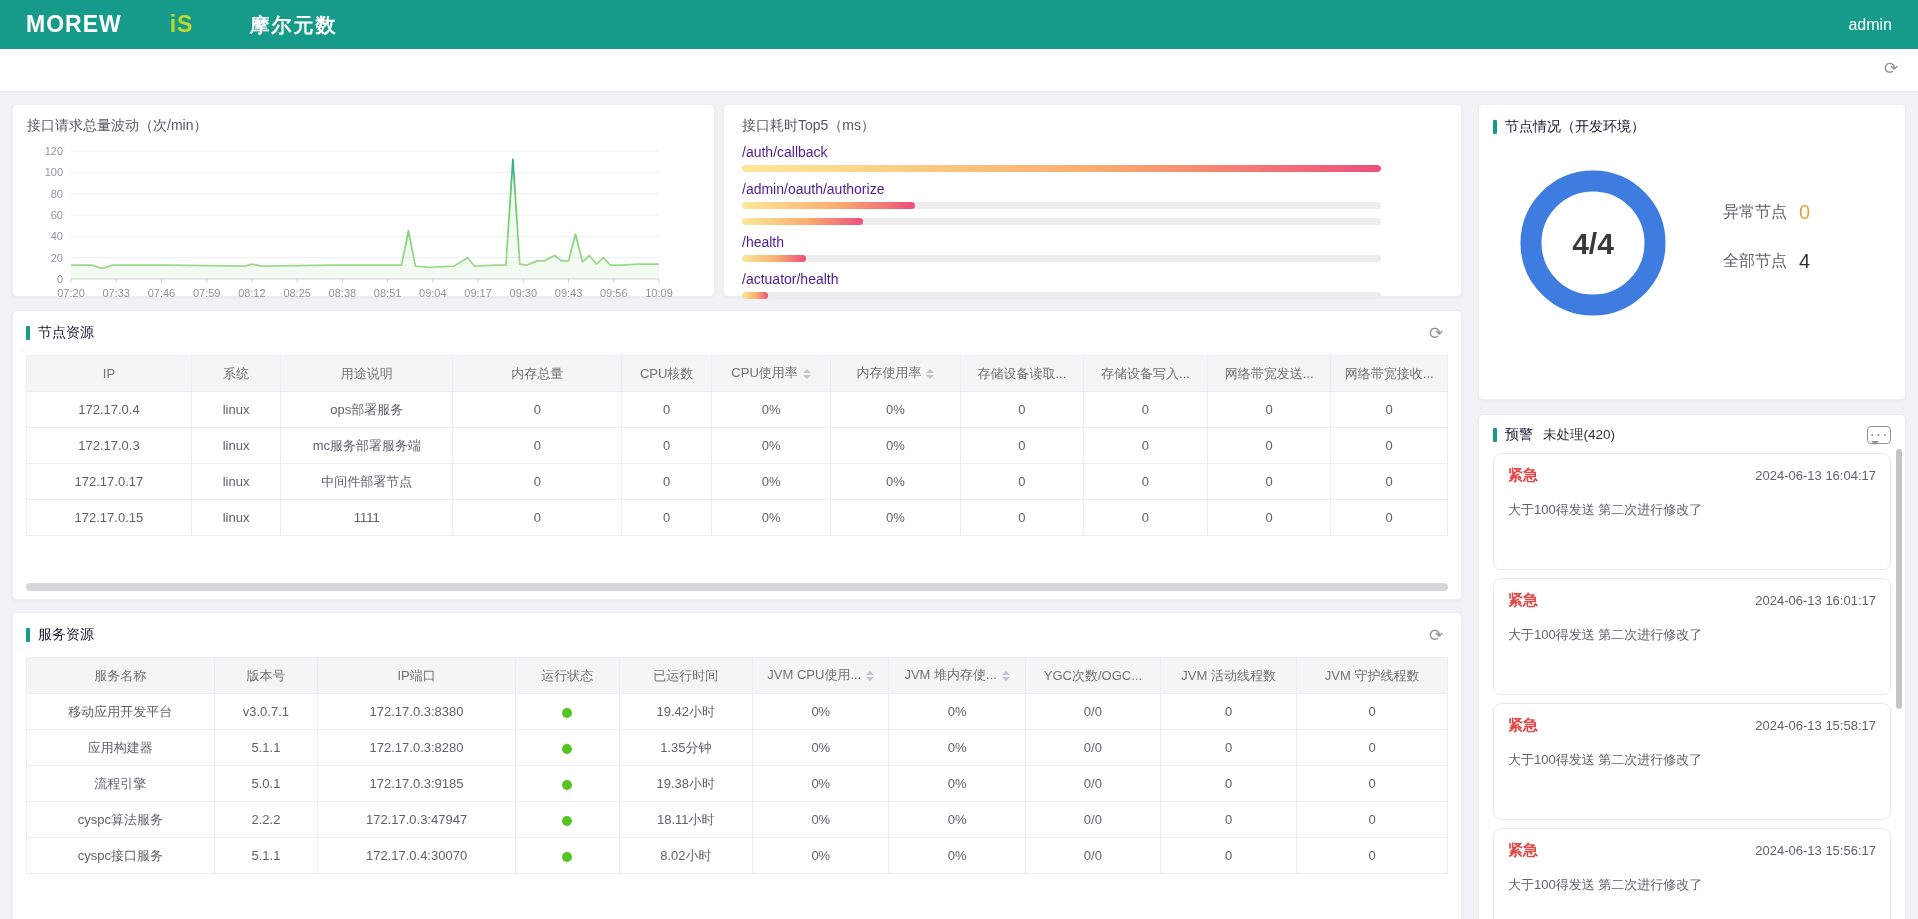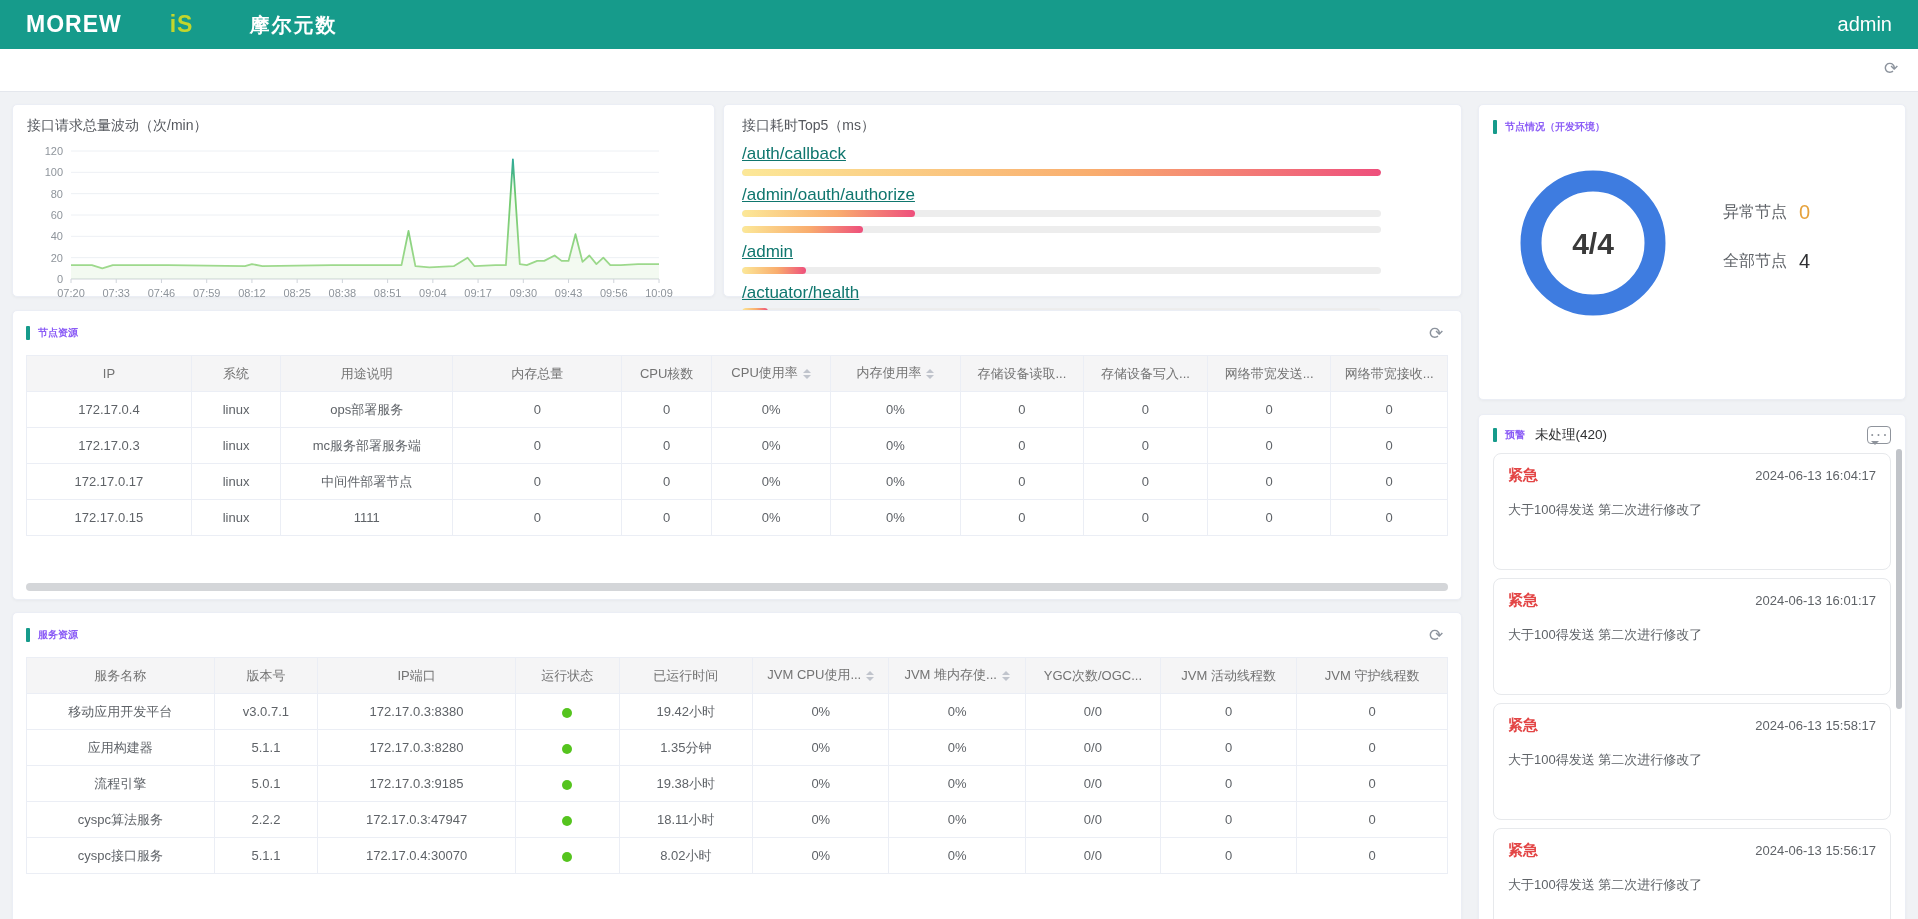--- a/index.html
+++ b/index.html
@@ -5,21 +5,21 @@
   html,body{margin:0;padding:0;}
   .app{position:relative;width:1918px;height:919px;background:#f0f2f5;overflow:hidden;
        font-family:"Liberation Sans","DejaVu Sans",sans-serif;color:#303133;}
 
   
   .app-header{height:49px;background:#169b8b;display:flex;align-items:center;padding:0 26px;box-sizing:border-box;}
   .logo{display:flex;align-items:baseline;gap:48px;}
   .logo-en{color:#ffffff;font-size:23px;font-weight:700;letter-spacing:1px;}
   .logo-accent{color:#c3d62c;font-size:23px;font-weight:700;letter-spacing:1px;}
   .logo-cn{color:#ffffff;font-size:20px;font-weight:700;margin-left:8px;letter-spacing:2px;}
-  .header-user{margin-left:auto;color:#ffffff;font-size:20px;}
+  .header-user{margin-left:auto;color:#ffffff;font-size:16px;}
 
   
   .nav{height:43px;background:#ffffff;border-bottom:1px solid #e4e7ed;display:flex;align-items:stretch;
        padding-left:28px;position:relative;box-sizing:border-box;}
   .tab{display:flex;align-items:center;padding:0 10px;margin-right:77px;font-size:14px;color:#303133;
        border-bottom:2px solid transparent;cursor:pointer;box-sizing:border-box;}
   .tab.active{color:#0f9a8a;border-bottom-color:#0f9a8a;}
   .nav-refresh{position:absolute;right:16px;top:9px;}
 
   .refresh-icon{width:22px;height:22px;color:#8c939d;font-size:17px;line-height:22px;text-align:center;cursor:pointer;}
@@ -34,28 +34,28 @@
   .chart-card{width:703px;height:193px;padding:12px 14px;}
   .top5-card{flex:1;height:193px;padding:12px 18px;}
   .plain-title{font-size:14px;color:#55585e;}
 
   
   .line-chart-svg{margin-top:4px;margin-left:2px;display:block;}
   .tick{font-size:11px;fill:#8e949b;font-family:"Liberation Sans","DejaVu Sans",sans-serif;}
 
   
   .bar-row{margin-top:9px;}
-  .bar-label{font-size:17px;color:#0f766e;margin-bottom:5px;text-decoration:underline;}
+  .bar-label{font-size:14px;color:#4c1d95;margin-bottom:5px;}
   .bar-track{height:7px;background:#ededed;border-radius:4px;width:calc(100% - 62px);overflow:hidden;}
   .bar-fill{height:100%;border-radius:4px;background:linear-gradient(90deg,#fce898 0%,#f9ad6e 55%,#ee4f7c 100%);}
 
   
   .section-head{display:flex;align-items:center;height:20px;}
   .tbar{width:4px;height:14px;background:#169b8b;border-radius:1px;margin-right:8px;}
-  .section-title{font-size:10px;font-weight:700;color:#8b5cf6;}
+  .section-title{font-size:14px;font-weight:400;color:#0f172a;}
   .head-right{position:absolute;right:14px;top:12px;}
 
   
   .node-card{height:290px;padding:12px 13px;position:relative;margin-bottom:12px;}
   .service-card{height:330px;padding:12px 13px;position:relative;}
   table{width:100%;border-collapse:collapse;table-layout:fixed;margin-top:12px;}
   th{height:35px;background:#f5f5f6;font-size:13px;font-weight:400;color:#737373;border:1px solid #ebeef5;
      padding:0 4px;overflow:hidden;white-space:nowrap;text-overflow:ellipsis;}
   td{height:35px;font-size:13px;color:#5f6368;text-align:center;border:1px solid #ebeef5;
      padding:0 4px;overflow:hidden;white-space:nowrap;text-overflow:ellipsis;}
@@ -186,21 +186,21 @@
        <div class="bar-track">
          <div class="bar-fill" style="width:27%"></div>
        </div>
      </div>
             <div class="bar-row">
        <div class="bar-track">
          <div class="bar-fill" style="width:19%"></div>
        </div>
      </div>
             <div class="bar-row">
-       <div class="bar-label">/admin</div>
+       <div class="bar-label">/health</div>
        <div class="bar-track">
          <div class="bar-fill" style="width:10%"></div>
        </div>
      </div>
             <div class="bar-row">
        <div class="bar-label">/actuator/health</div>
        <div class="bar-track">
          <div class="bar-fill" style="width:4%"></div>
        </div>
      </div>

